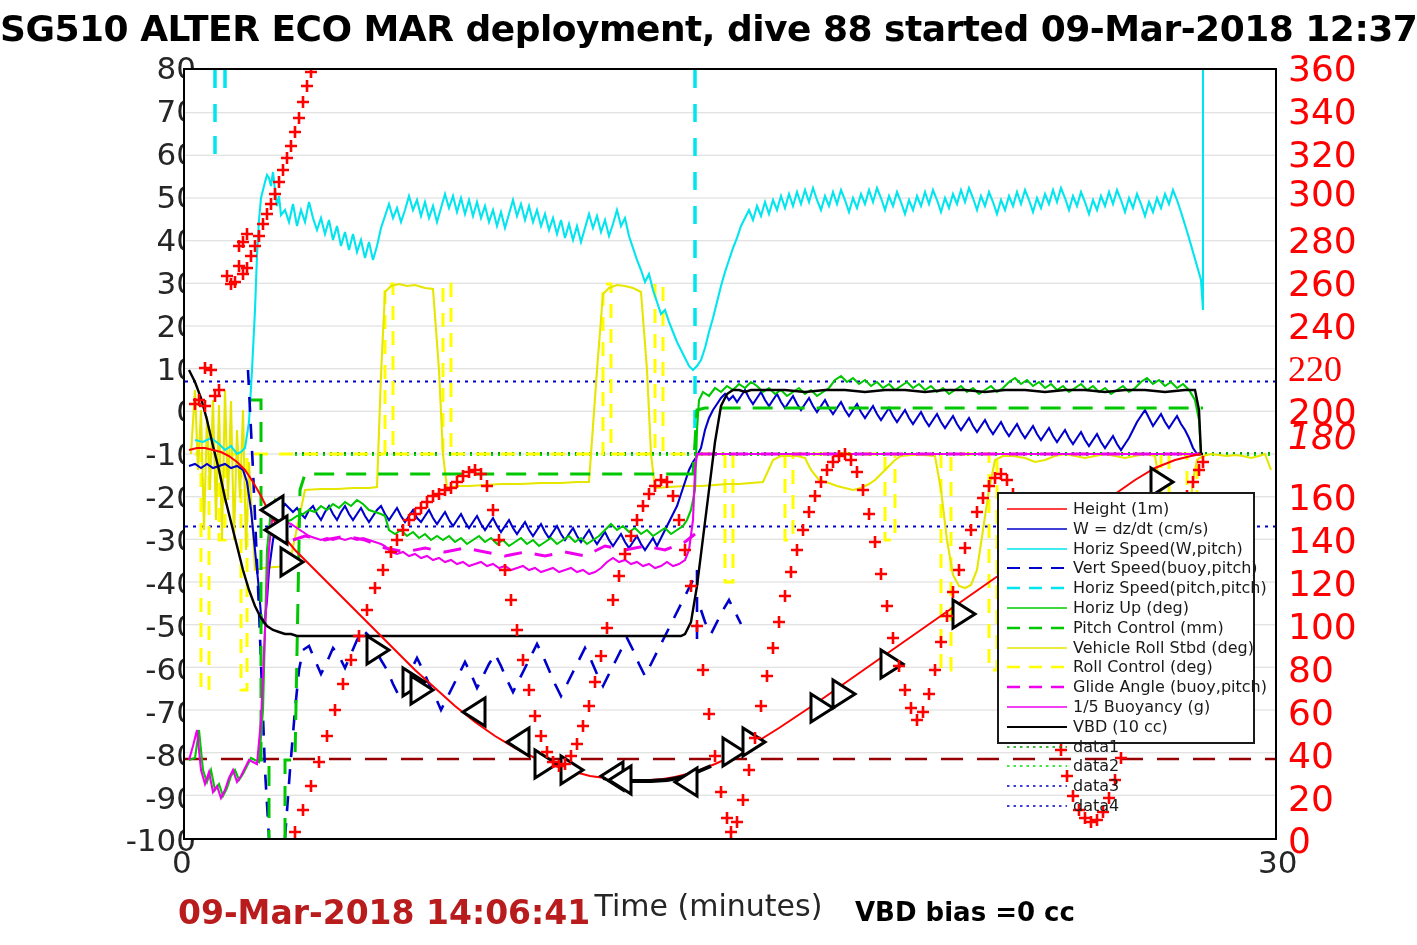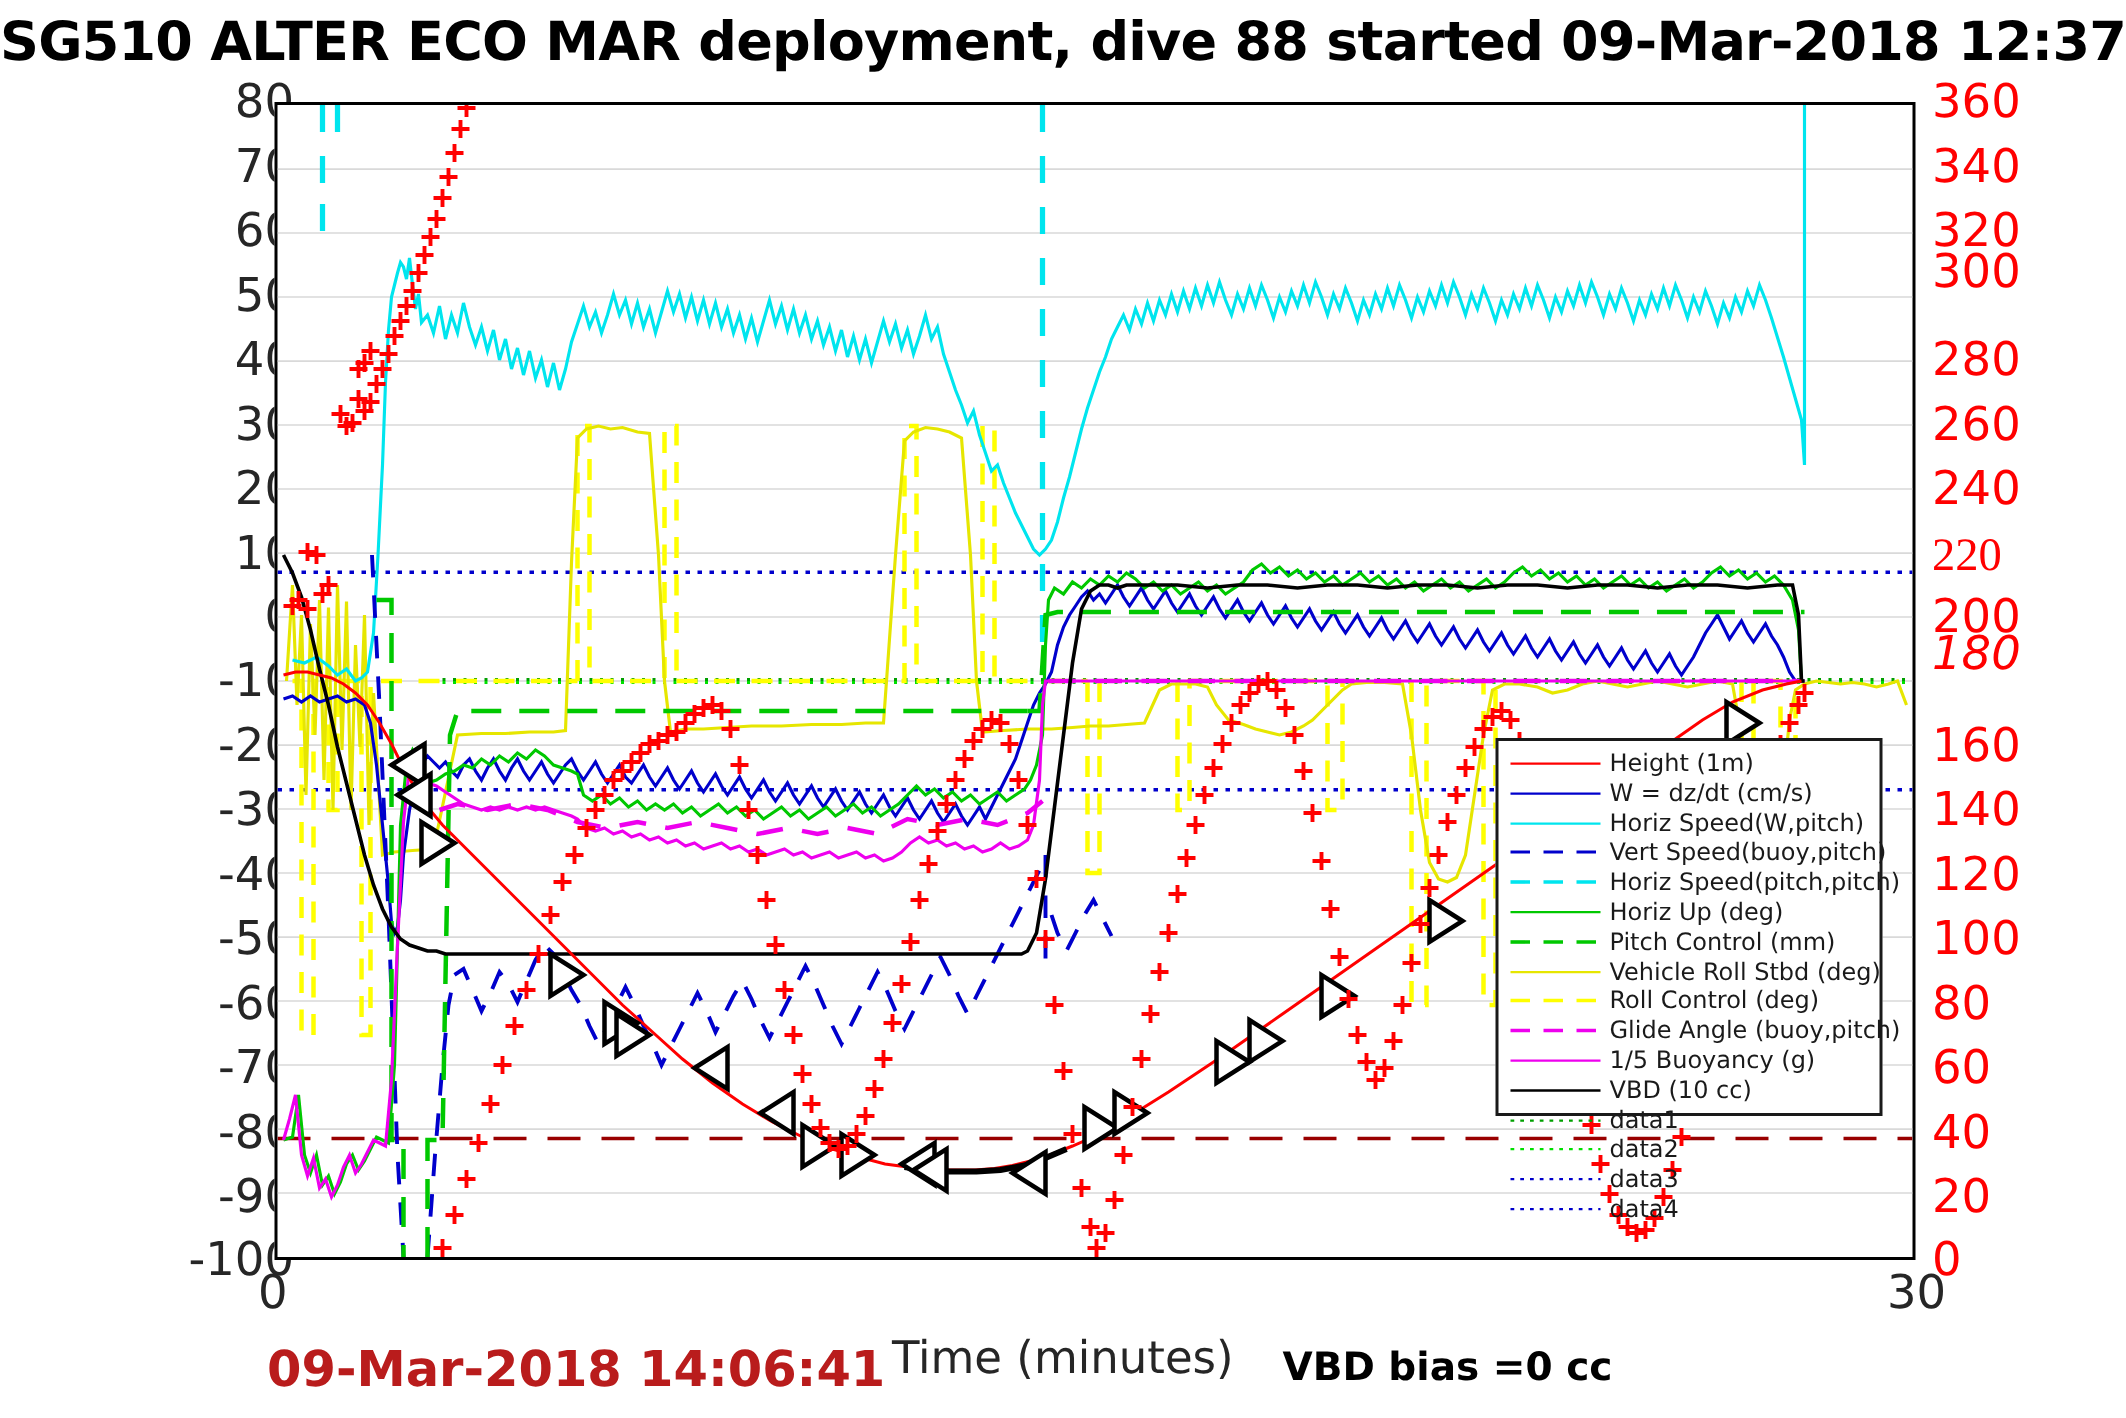--- a/index.html
+++ b/index.html
@@ -11,21 +11,21 @@
          letter-spacing:-0.5px;}
 
   #plotbox{position:absolute;left:183px;top:68px;width:1094px;height:772px;
            border:2px solid #000;box-sizing:border-box;background:#fff;}
 
   #svgwrap{position:absolute;left:0;top:0;width:1090px;height:768px;}
 
   .ytick-l{position:absolute;right:1221px;text-align:right;color:#262626;
            font-size:31px;line-height:31px;white-space:nowrap;}
   .ytick-r{position:absolute;left:1288px;text-align:left;color:#ff0000;
-           font-size:31px;line-height:31px;white-space:nowrap;}
+           font-size:36px;line-height:31px;white-space:nowrap;}
   .xtick{position:absolute;color:#262626;font-size:31px;line-height:31px;}
 
   #xlabel{position:absolute;left:0;top:888px;width:1417px;text-align:center;
           font-size:30px;color:#262626;white-space:nowrap;}
   #datelabel{position:absolute;left:178px;top:893px;font-size:33px;
              color:#b91c1c;white-space:nowrap;font-weight:bold;}
   #vbdbias{position:absolute;left:855px;top:897px;font-size:26px;
            color:#000;white-space:nowrap;font-weight:bold;}
 
   #legend{position:absolute;left:997px;top:492px;width:258px;height:252px;
@@ -57,21 +57,21 @@
 <div class="ytick-l" style="top:611px;">-50</div>
 <div class="ytick-l" style="top:654px;">-60</div>
 <div class="ytick-l" style="top:697px;">-70</div>
 <div class="ytick-l" style="top:740px;">-80</div>
 <div class="ytick-l" style="top:783px;">-90</div>
 <div class="ytick-l" style="top:825px;">-100</div>
 
 <div class="ytick-r" style="top:53px;">360</div>
 <div class="ytick-r" style="top:96px;">340</div>
 <div class="ytick-r" style="top:139px;">320</div>
-<div class="ytick-r" style="top:166px;">300</div>
+<div class="ytick-r" style="top:178px;">300</div>
 <div class="ytick-r" style="top:225px;">280</div>
 <div class="ytick-r" style="top:268px;">260</div>
 <div class="ytick-r" style="top:311px;">240</div>
 <div class="ytick-r" style="top:354px;font-family:Liberation Serif, serif;">220</div>
 <div class="ytick-r" style="top:396px;">200</div>
 <div class="ytick-r" style="top:421px;font-style:italic;">180</div>
 <div class="ytick-r" style="top:482px;">160</div>
 <div class="ytick-r" style="top:525px;">140</div>
 <div class="ytick-r" style="top:568px;">120</div>
 <div class="ytick-r" style="top:611px;">100</div>

